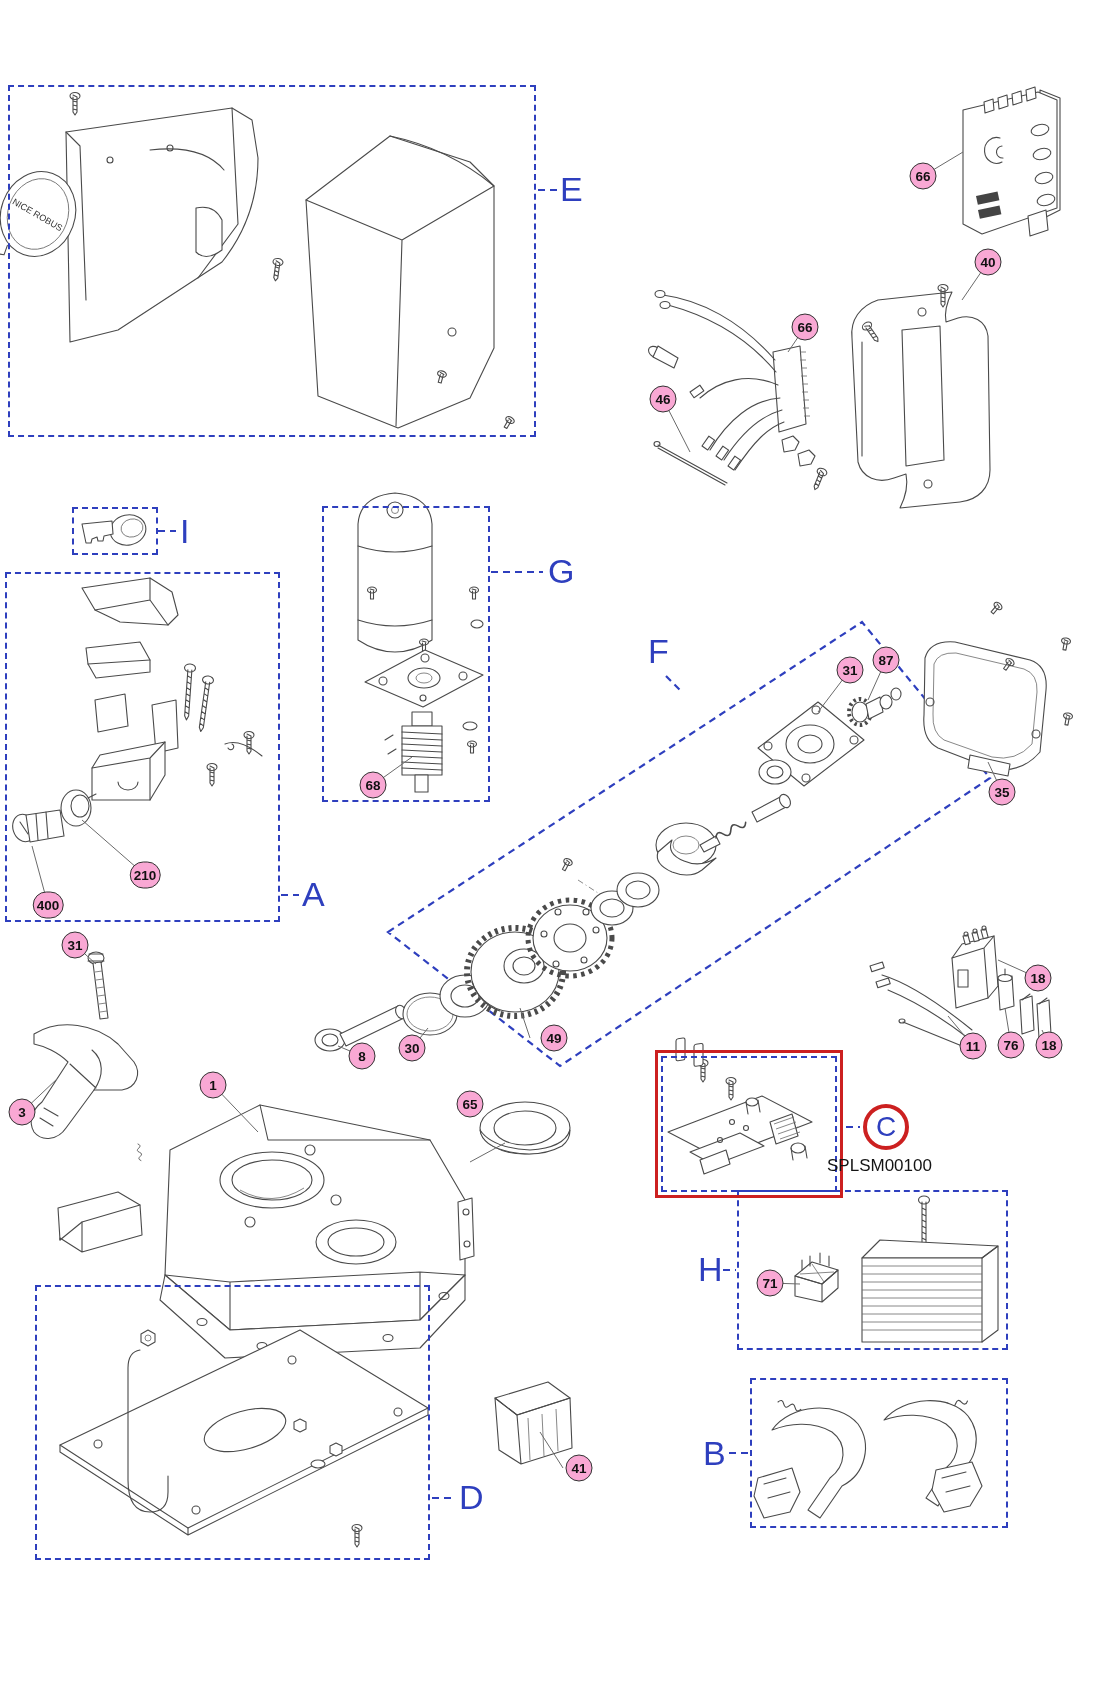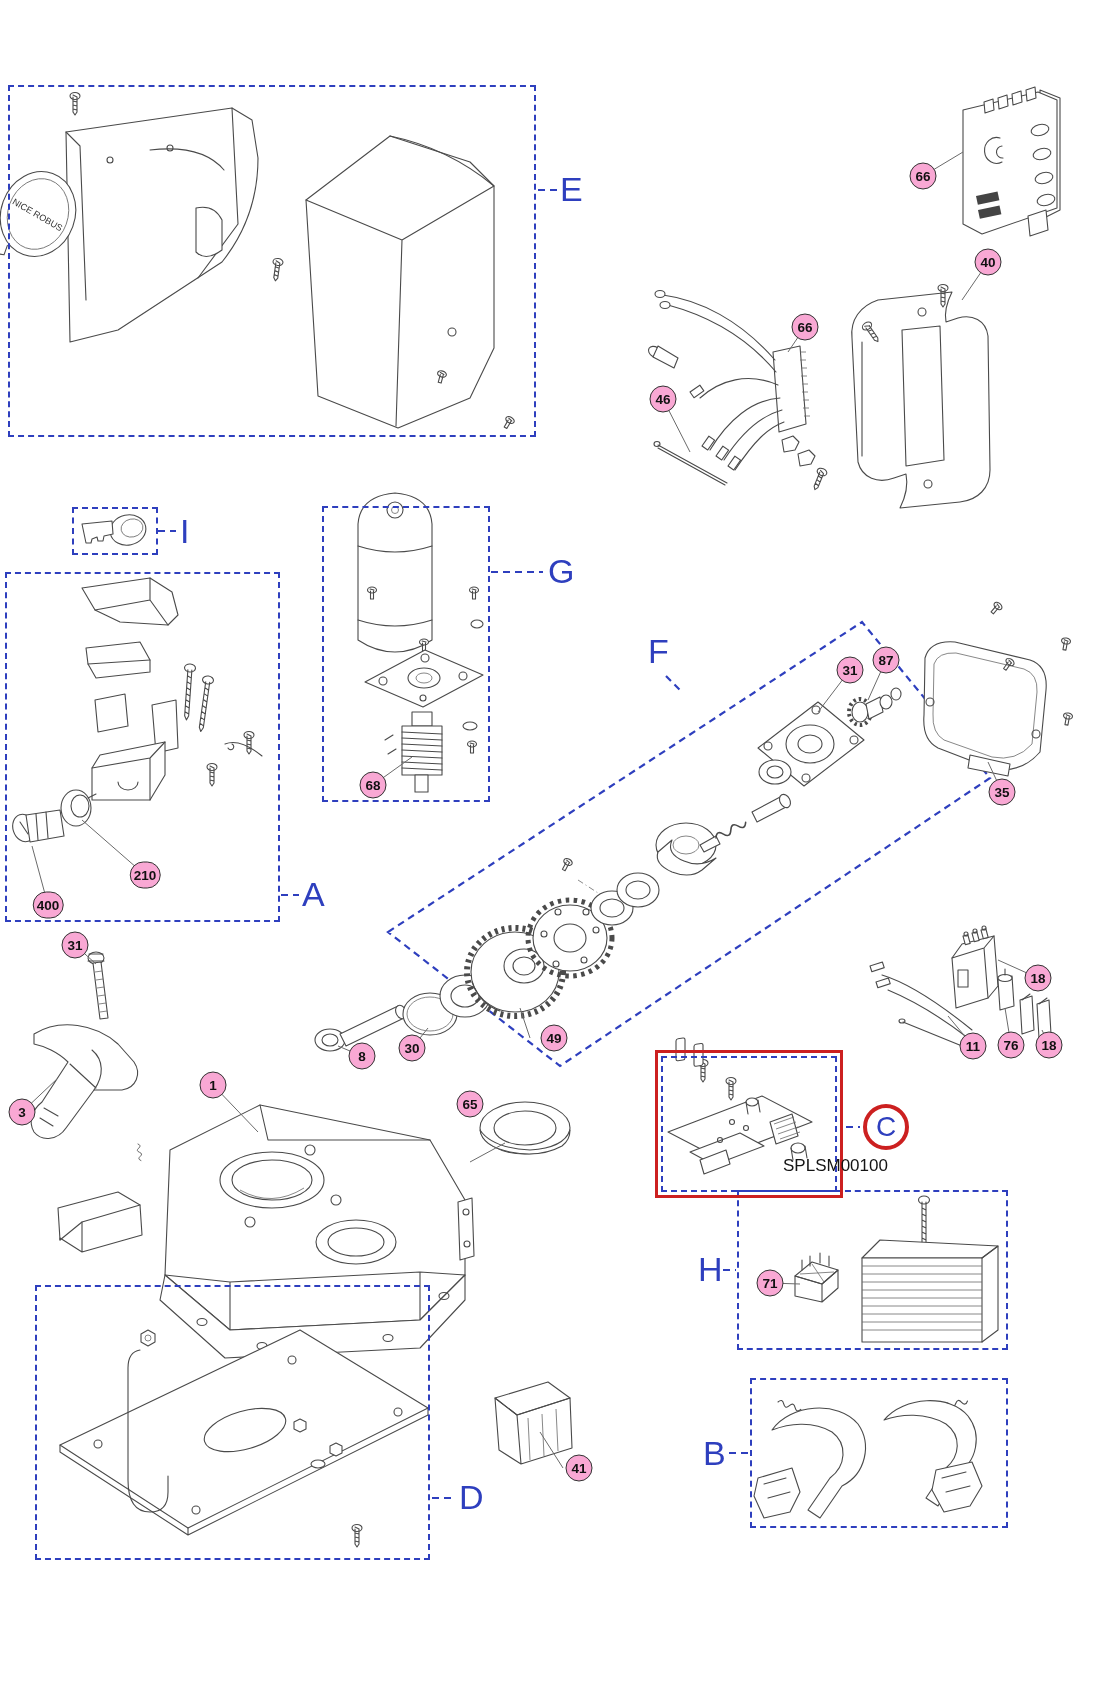--- a/index.html
+++ b/index.html
@@ -16,21 +16,21 @@
   .redbox{position:absolute;border:3px solid #cc2020;z-index:2;box-sizing:border-box;}
   .redbox .inner{position:absolute;inset:3px;border:2px dashed #2e3fbe;}
   .callout{position:absolute;z-index:3;transform:translate(-50%,-50%);background:#f9a8d4;
            border:1.4px solid #333;border-radius:999px;height:27px;min-width:27px;padding:0 3px;
            display:flex;align-items:center;justify-content:center;font-size:13.5px;color:#111;
            box-sizing:border-box;font-weight:bold;}
   .seclabel{position:absolute;z-index:3;color:#2e3fbe;font-size:34px;line-height:1;}
   .ccircle{position:absolute;z-index:3;width:46px;height:46px;border:4px solid #cc2020;
            border-radius:50%;transform:translate(-50%,-50%);display:flex;align-items:center;
            justify-content:center;color:#2e3fbe;font-size:28px;background:transparent;box-sizing:border-box;}
-  .partcode{position:absolute;z-index:3;color:#141414;font-size:17px;}
+  .partcode{position:absolute;z-index:3;color:#141414;font-size:17px;margin-left:44px;}
 </style>
 </head>
 <body>
 
 <div id="stage">
 
 <svg width="1096" height="1694" viewBox="0 0 1096 1694">
 <defs>
   <g id="scr">
           <ellipse cx="0" cy="0" rx="5" ry="3.5" class="fw"></ellipse>

